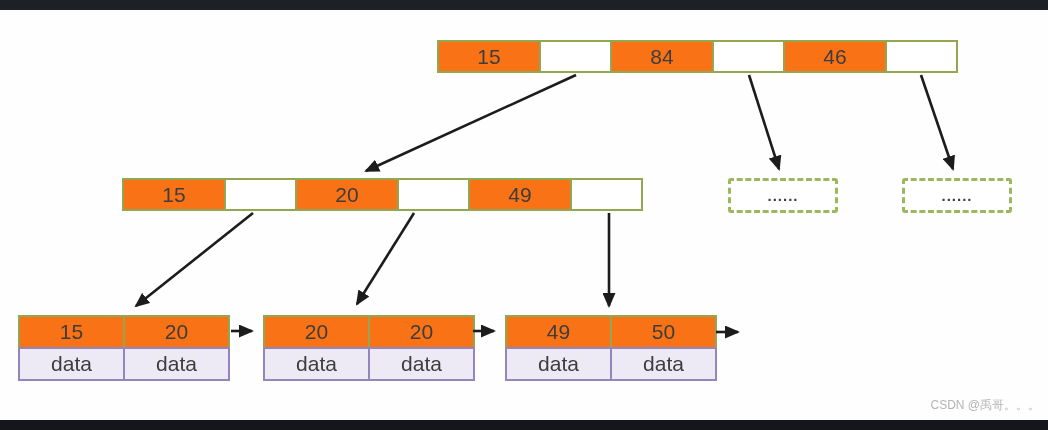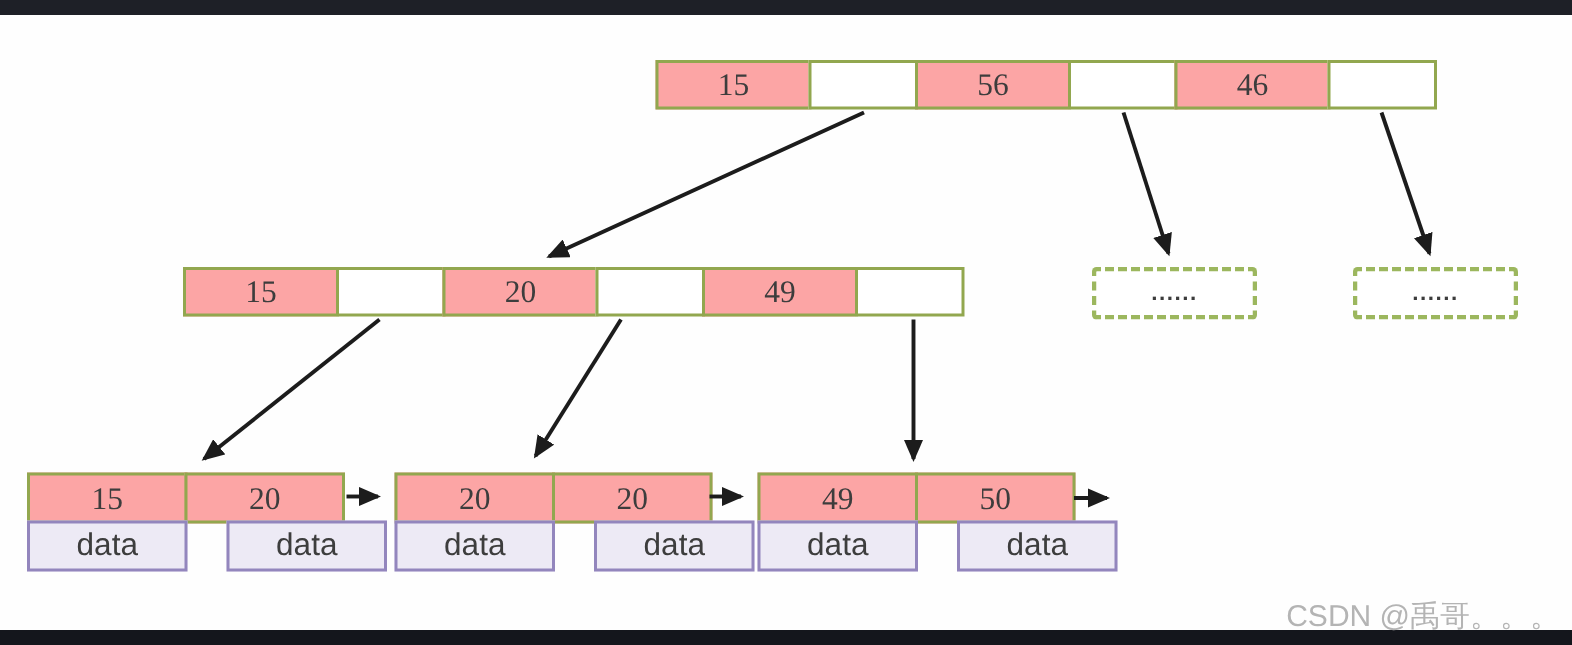--- a/index.html
+++ b/index.html
@@ -22,26 +22,26 @@
   .node { position: absolute; display: flex; }
   .cell {
     box-sizing: border-box;
     border: 2px solid #92a74f;
     height: 33px;
     display: flex; align-items: center; justify-content: center;
     font-size: 21px; color: #3d3d3d;
     background: #ffffff;
   }
   .cell + .cell { margin-left: -2px; }
-  .cell.key { width: 104px; background: #fca5a5; font-family: Liberation Serif, serif; }
+  .cell.key { width: 104px; background: #f97316; }
   .cell.ptr { width: 73px; background: #ffffff; }
 
   .leaf { position: absolute; }
   .leaf .row { display: flex; }
-  .leaf .row.data-row { margin-top: -2px; gap: 28px; }
+  .leaf .row.data-row { margin-top: -2px; }
   .leaf .cell { width: 107px; height: 34px; }
   .leaf .row.data-row .cell {
     border-color: #9386bd;
     background: #edeaf5;
   }
 
   .placeholder {
     position: absolute;
     box-sizing: border-box;
     width: 110px; height: 35px;
@@ -52,36 +52,36 @@
     font-size: 15px; font-weight: bold; letter-spacing: 1px;
     color: #3c3c3c;
   }
 
   svg.arrows { position: absolute; left: 0; top: 0; width: 1048px; height: 430px; pointer-events: none; }
   svg.arrows line { stroke: #1c1c1c; stroke-width: 2.6; }
 
   .watermark {
     position: absolute;
     right: 8px; top: 397px;
-    font-size: 20px;
+    font-size: 12px;
     color: #b4b4b4;
   }
 </style>
 </head>
 <body>
 
 <div class="bar top"></div>
 <div class="bar bottom"></div>
 
 <div class="canvas">
 
   <div class="node" style="left:437px; top:30px;">
     <div class="cell key">15</div>
     <div class="cell ptr"></div>
-    <div class="cell key">56</div>
+    <div class="cell key">84</div>
     <div class="cell ptr"></div>
     <div class="cell key">46</div>
     <div class="cell ptr"></div>
   </div>
 
   <div class="node" style="left:122px; top:168px;">
     <div class="cell key">15</div>
     <div class="cell ptr"></div>
     <div class="cell key">20</div>
     <div class="cell ptr"></div>

